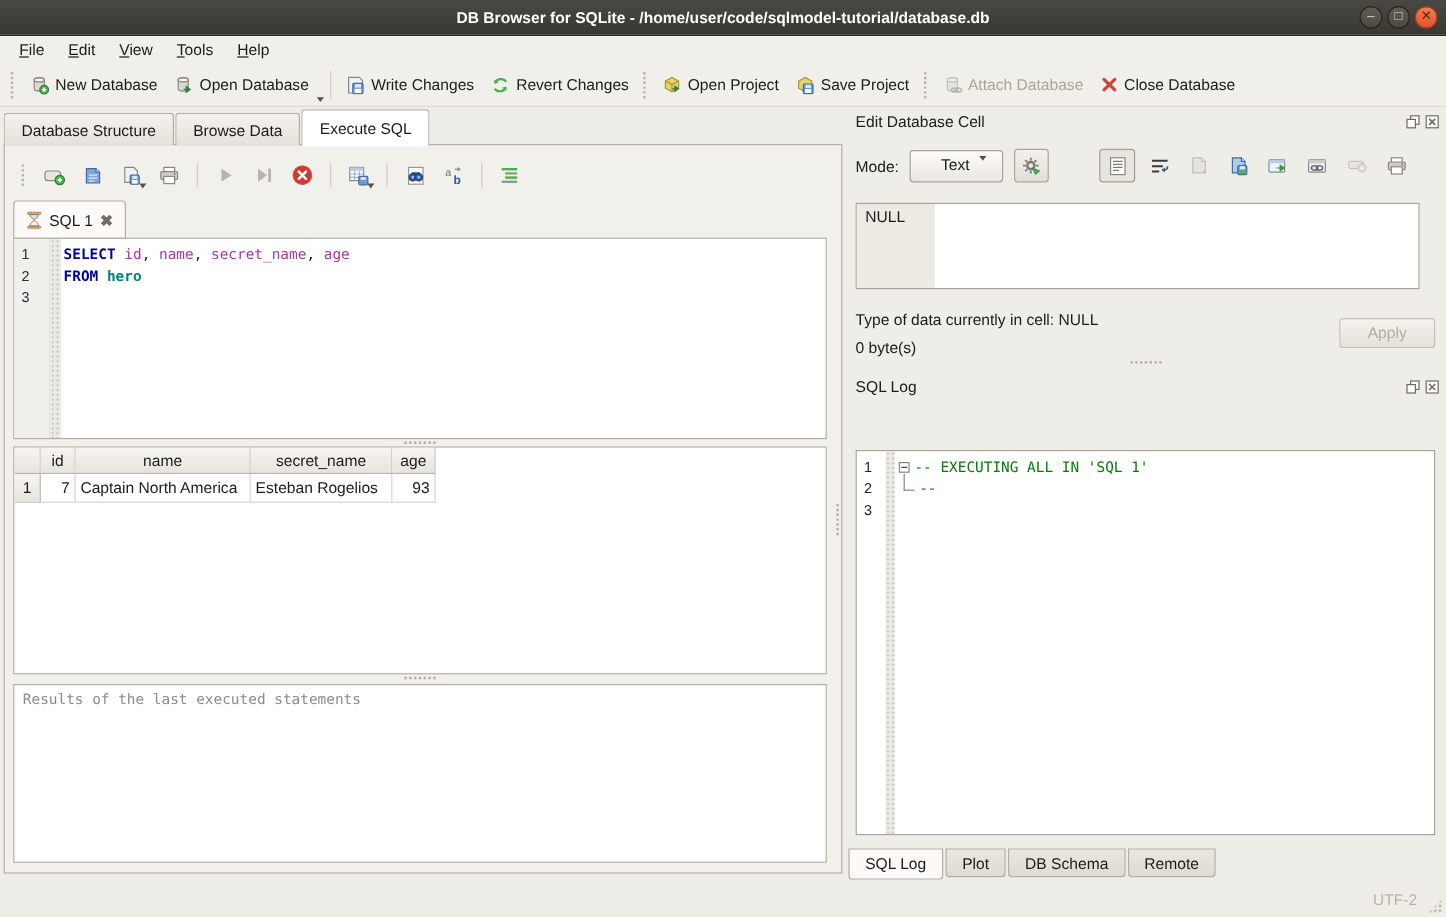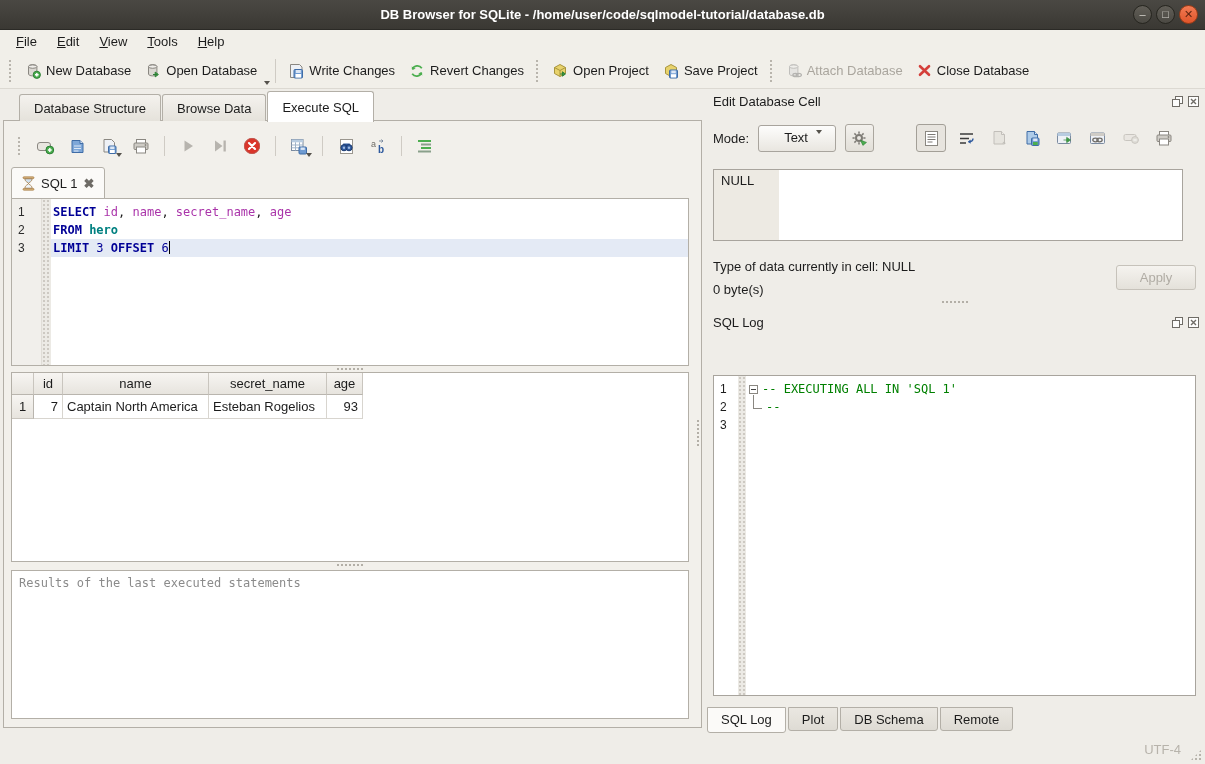--- a/index.html
+++ b/index.html
@@ -26,21 +26,21 @@
   .tb-sep{width:1px;height:24px;background:#cfcbc4;margin:0 5px;}
   .tb-btn{display:flex;align-items:center;gap:5px;padding:5px 7px;border-radius:3px;white-space:nowrap;font-size:13px;}
   .tb-btn.disabled{color:#aaa69e;}
   .tb-btn.disabled svg{opacity:.45;filter:grayscale(1);}
   .caret{width:0;height:0;border-left:3px solid transparent;border-right:3px solid transparent;border-top:4px solid #55524c;display:inline-block;}
   .caret.low{align-self:flex-end;margin-bottom:3px;}
   
   .left-panel{position:absolute;left:0;top:89px;width:705px;height:646px;}
   .right-panel{position:absolute;left:705px;top:89px;width:500px;height:646px;}
   
-  .main-tabbar{display:flex;align-items:flex-end;height:32px;padding-left:19px;position:relative;z-index:2;}
+  .main-tabbar{display:flex;align-items:flex-end;height:32px;padding-left:3px;position:relative;z-index:2;}
   .main-tab{padding:6px 14px 6px;border:1px solid #b3afa7;border-bottom:none;border-radius:3px 3px 0 0;background:linear-gradient(#f4f2ee,#e5e2db);margin-right:1px;height:27px;white-space:nowrap;}
   .main-tab.active{background:#ffffff;height:31px;padding-top:8px;margin-bottom:-1px;}
   .tab-frame{position:absolute;left:3px;top:31px;width:699px;height:608px;border:1px solid #b3afa7;background:#f2f0eb;padding:8px 12px 8px 7px;display:flex;flex-direction:column;}
   
   .sql-toolbar{display:flex;align-items:center;gap:4px;height:34px;padding-left:2px;}
   .tbtn{width:28px;height:26px;display:flex;align-items:center;justify-content:center;position:relative;}
   .tbtn .caret{position:absolute;right:1px;bottom:2px;}
   
   .sqltab-row{display:flex;align-items:flex-end;height:33px;margin-top:2px;}
   .sql-subtab{display:flex;align-items:center;gap:6px;padding:6px 10px;background:#fbfaf8;border:1px solid #b3afa7;border-radius:3px 3px 0 0;height:32px;margin-bottom:-1px;position:relative;z-index:2;}
@@ -376,21 +376,20 @@
     <div class="sql-editor">
       <div class="gutter">
         <div>1</div>
         <div>2</div>
         <div>3</div>
       </div>
       <div class="fold-strip"></div>
       <div class="code-area">
         <div class="code-line"><span class="tok-kw">SELECT </span><span class="tok-id">id</span><span class="tok-pl">, </span><span class="tok-id">name</span><span class="tok-pl">, </span><span class="tok-id">secret_name</span><span class="tok-pl">, </span><span class="tok-id">age</span></div>
         <div class="code-line"><span class="tok-kw">FROM </span><span class="tok-tbl">hero</span></div>
-        <div class="code-line current"><span class="tok-kw">LIMIT </span><span class="tok-num">3</span><span class="tok-pl"> </span><span class="tok-kw">OFFSET </span><span class="tok-num">6</span><span class="cursor"></span></div>
       </div>
     </div>
 
     <div class="hsplit">
         <div class="dots"></div>
       </div>
 
     <div class="results-grid">
       <div class="grid-row">
         <div class="hcell w-corner"></div>
@@ -583,15 +582,15 @@
 
   <div class="bottom-tabs">
     <div class="btab active">SQL Log</div>
     <div class="btab">Plot</div>
     <div class="btab">DB Schema</div>
     <div class="btab">Remote</div>
   </div>
 </div>
 
 <div class="statusbar">
-  <span class="enc">UTF-4</span>
+  <span class="enc">UTF-2</span>
   <div class="size-grip"></div>
 </div>
 
 </body></html>

